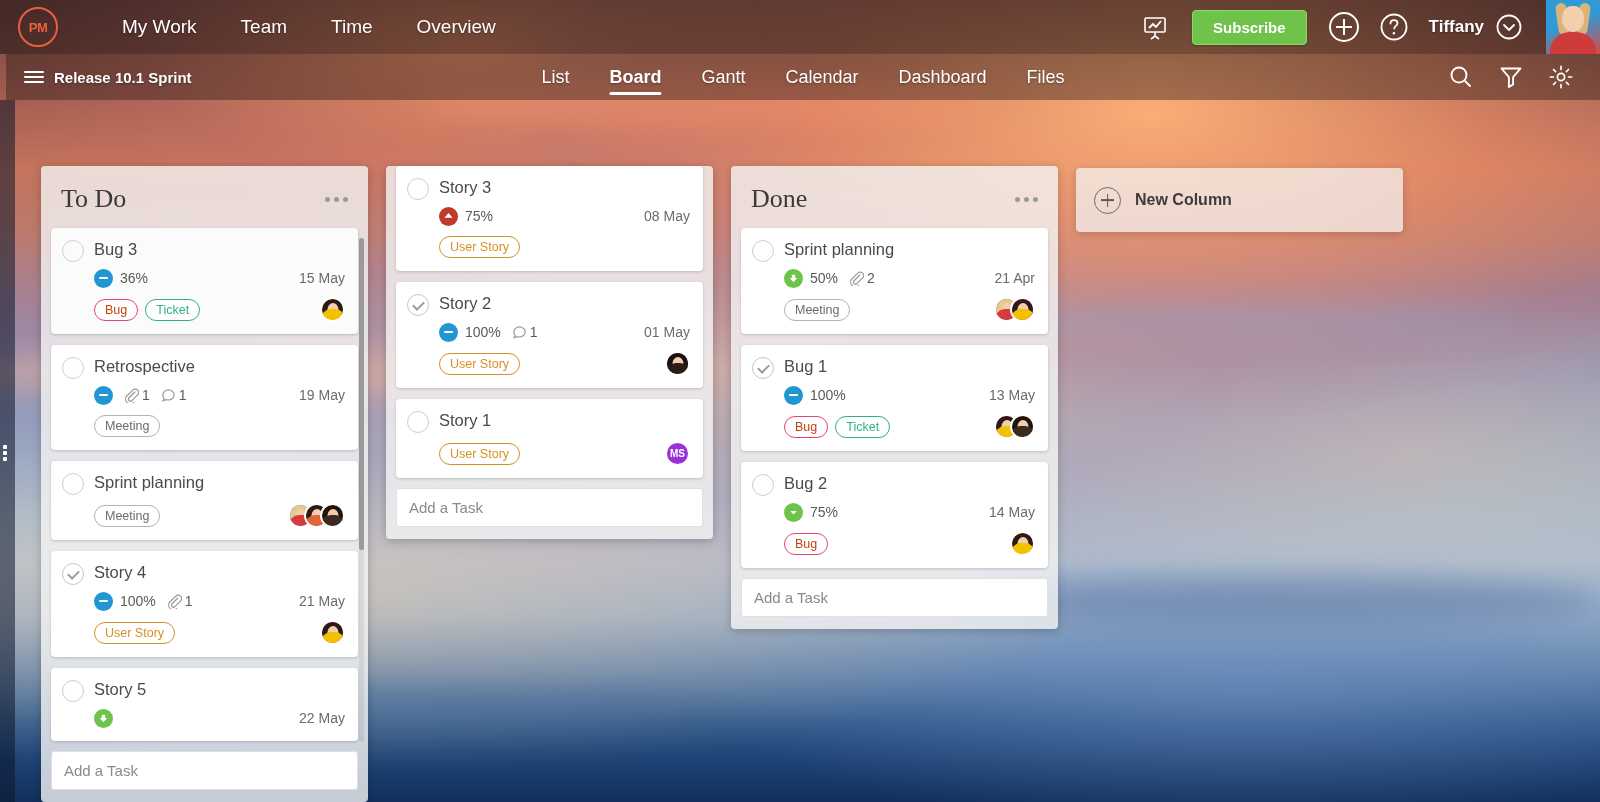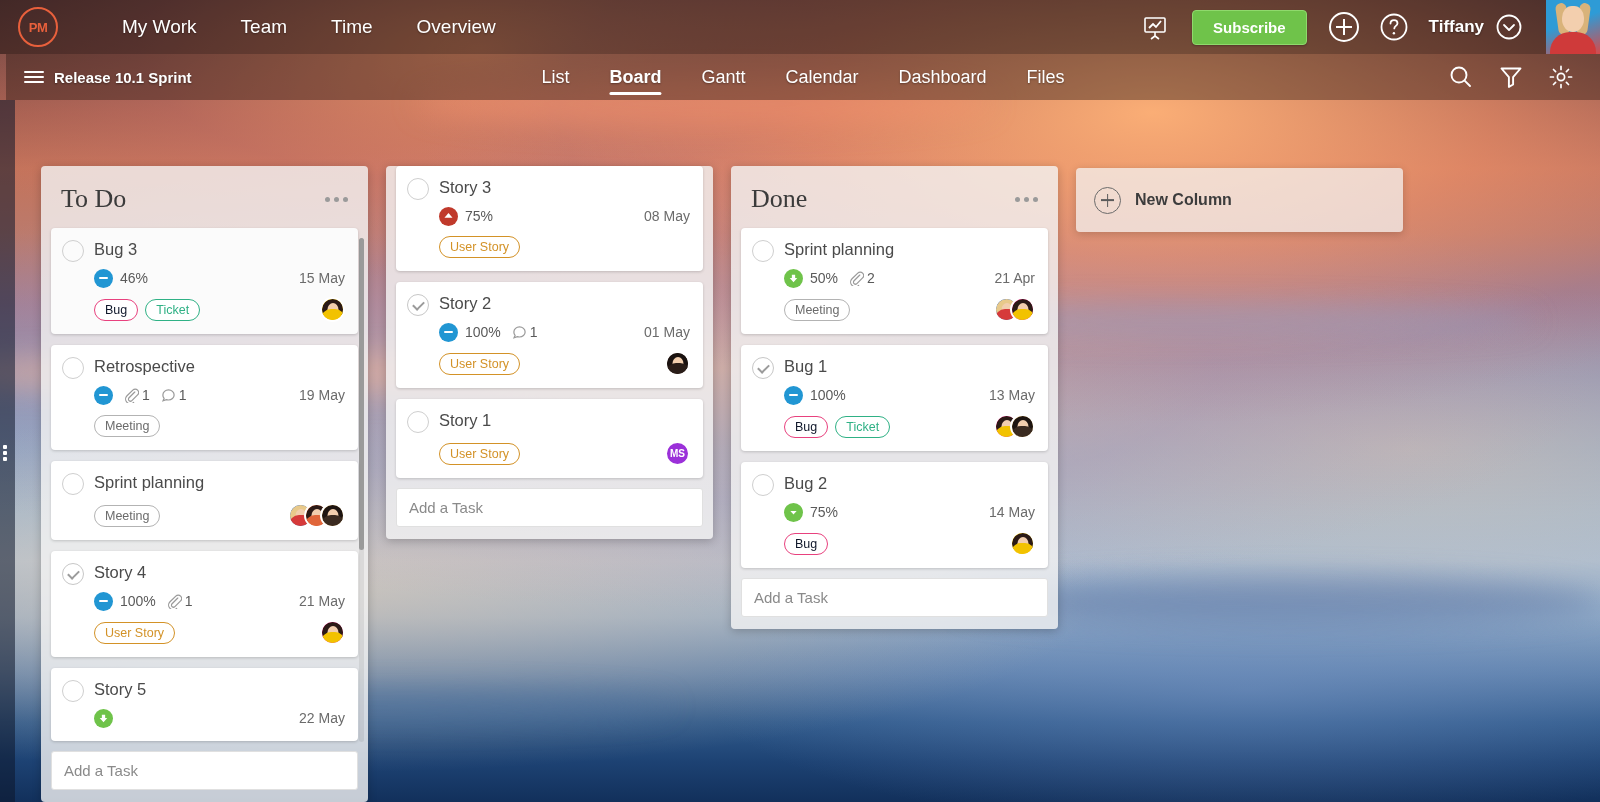--- a/index.html
+++ b/index.html
@@ -234,21 +234,21 @@
 
   .card-bottom {
     display: flex; align-items: center; margin-left: 32px; margin-top: 8px;
     min-height: 24px;
   }
   .tags { display: flex; gap: 7px; }
   .tag {
     font-size: 12.5px; padding: 3px 10px; border-radius: 11px;
     border: 1px solid; background: #fff; white-space: nowrap;
   }
-  .tag.bug { color: #0f172a; border-color: #e8417e; }
+  .tag.bug { color: #c2410c; border-color: #e8417e; }
   .tag.ticket { color: #2fb185; border-color: #2fb185; }
   .tag.meeting { color: #6b6b6b; border-color: #b3b3b3; }
   .tag.userstory { color: #d39227; border-color: #d39227; }
 
   .avatars { margin-left: auto; display: flex; align-items: center; }
   .av {
     width: 25px; height: 25px; border-radius: 50%;
     border: 2px solid #fff; overflow: hidden; position: relative;
     margin-left: -9px; flex: 0 0 auto;
   }
@@ -454,21 +454,21 @@
         <div class="card tinted">
           <div class="card-top">
             <div class="check"></div>
             <div class="card-title">Bug 3</div>
           </div>
           <div class="card-meta">
             <div class="meta-left">
               <span class="prio medium">
                   <span class="bar"></span>
                 </span>
-              <span class="pct">46%</span>
+              <span class="pct">36%</span>
             </div>
             <div class="meta-right">15 May</div>
           </div>
           <div class="card-bottom">
             <div class="tags">
               <span class="tag bug">Bug</span>
               <span class="tag ticket">Ticket</span>
             </div>
             <div class="avatars">
               <div class="av" style="background:#f2c200">

